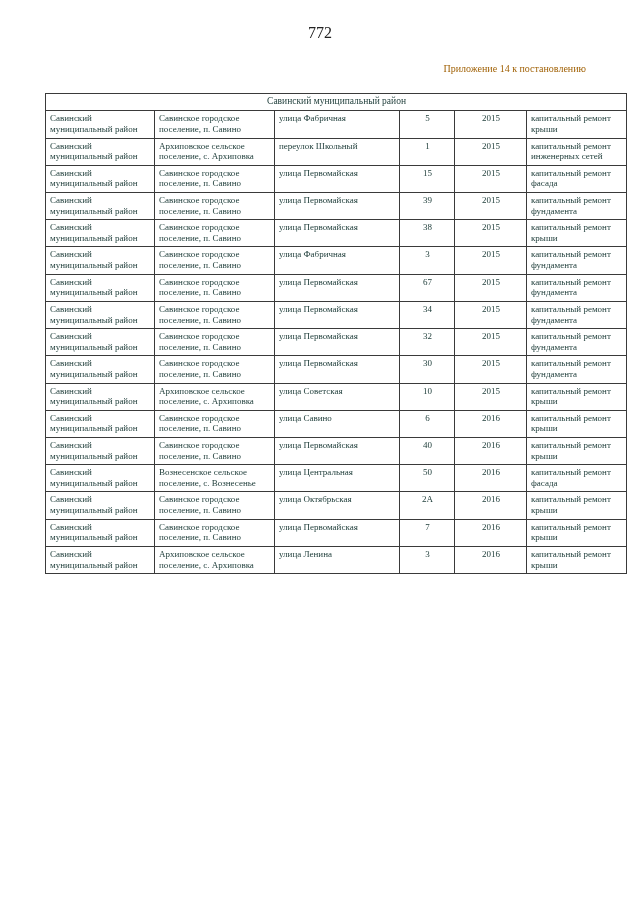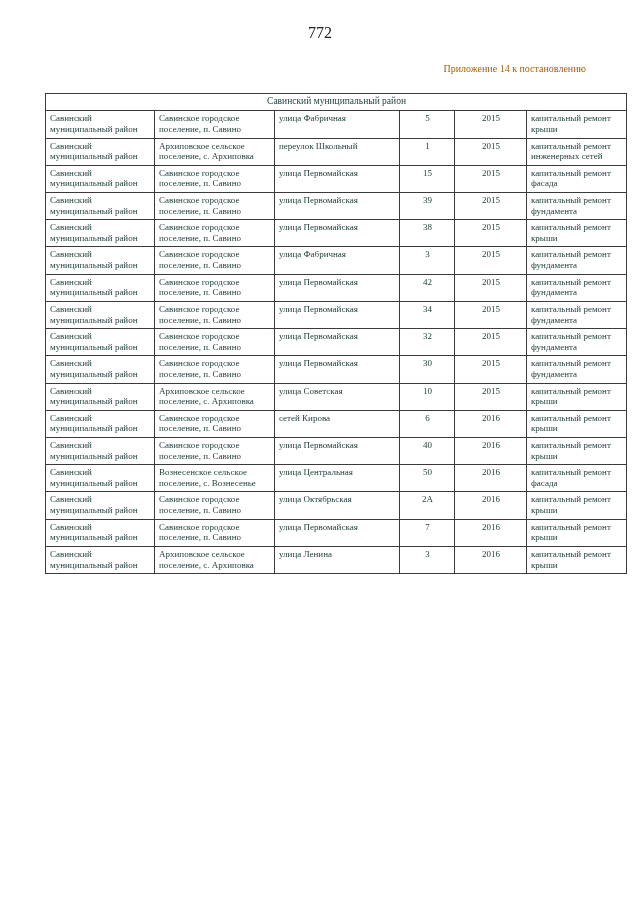--- a/index.html
+++ b/index.html
@@ -129,21 +129,21 @@
           <td class="col-settlement">Савинское городское поселение, п. Савино</td>
           <td class="col-street">улица Фабричная</td>
           <td class="col-house">3</td>
           <td class="col-year">2015</td>
           <td class="col-work">капитальный ремонт фундамента</td>
         </tr>
         <tr>
           <td class="col-district">Савинский муниципальный район</td>
           <td class="col-settlement">Савинское городское поселение, п. Савино</td>
           <td class="col-street">улица Первомайская</td>
-          <td class="col-house">42</td>
+          <td class="col-house">67</td>
           <td class="col-year">2015</td>
           <td class="col-work">капитальный ремонт фундамента</td>
         </tr>
         <tr>
           <td class="col-district">Савинский муниципальный район</td>
           <td class="col-settlement">Савинское городское поселение, п. Савино</td>
           <td class="col-street">улица Первомайская</td>
           <td class="col-house">34</td>
           <td class="col-year">2015</td>
           <td class="col-work">капитальный ремонт фундамента</td>
@@ -168,21 +168,21 @@
           <td class="col-district">Савинский муниципальный район</td>
           <td class="col-settlement">Архиповское сельское поселение, с. Архиповка</td>
           <td class="col-street">улица Советская</td>
           <td class="col-house">10</td>
           <td class="col-year">2015</td>
           <td class="col-work">капитальный ремонт крыши</td>
         </tr>
         <tr>
           <td class="col-district">Савинский муниципальный район</td>
           <td class="col-settlement">Савинское городское поселение, п. Савино</td>
-          <td class="col-street">сетей Кирова</td>
+          <td class="col-street">улица Савино</td>
           <td class="col-house">6</td>
           <td class="col-year">2016</td>
           <td class="col-work">капитальный ремонт крыши</td>
         </tr>
         <tr>
           <td class="col-district">Савинский муниципальный район</td>
           <td class="col-settlement">Савинское городское поселение, п. Савино</td>
           <td class="col-street">улица Первомайская</td>
           <td class="col-house">40</td>
           <td class="col-year">2016</td>

